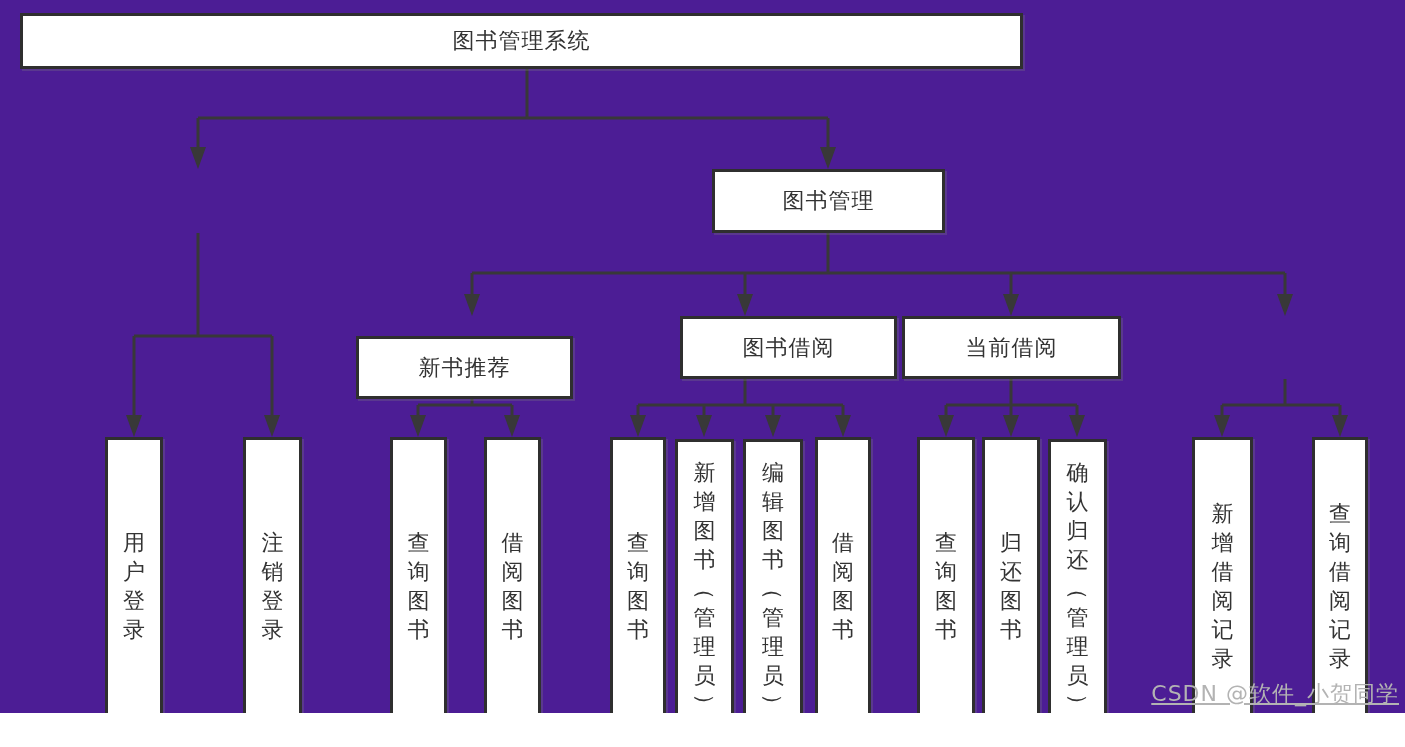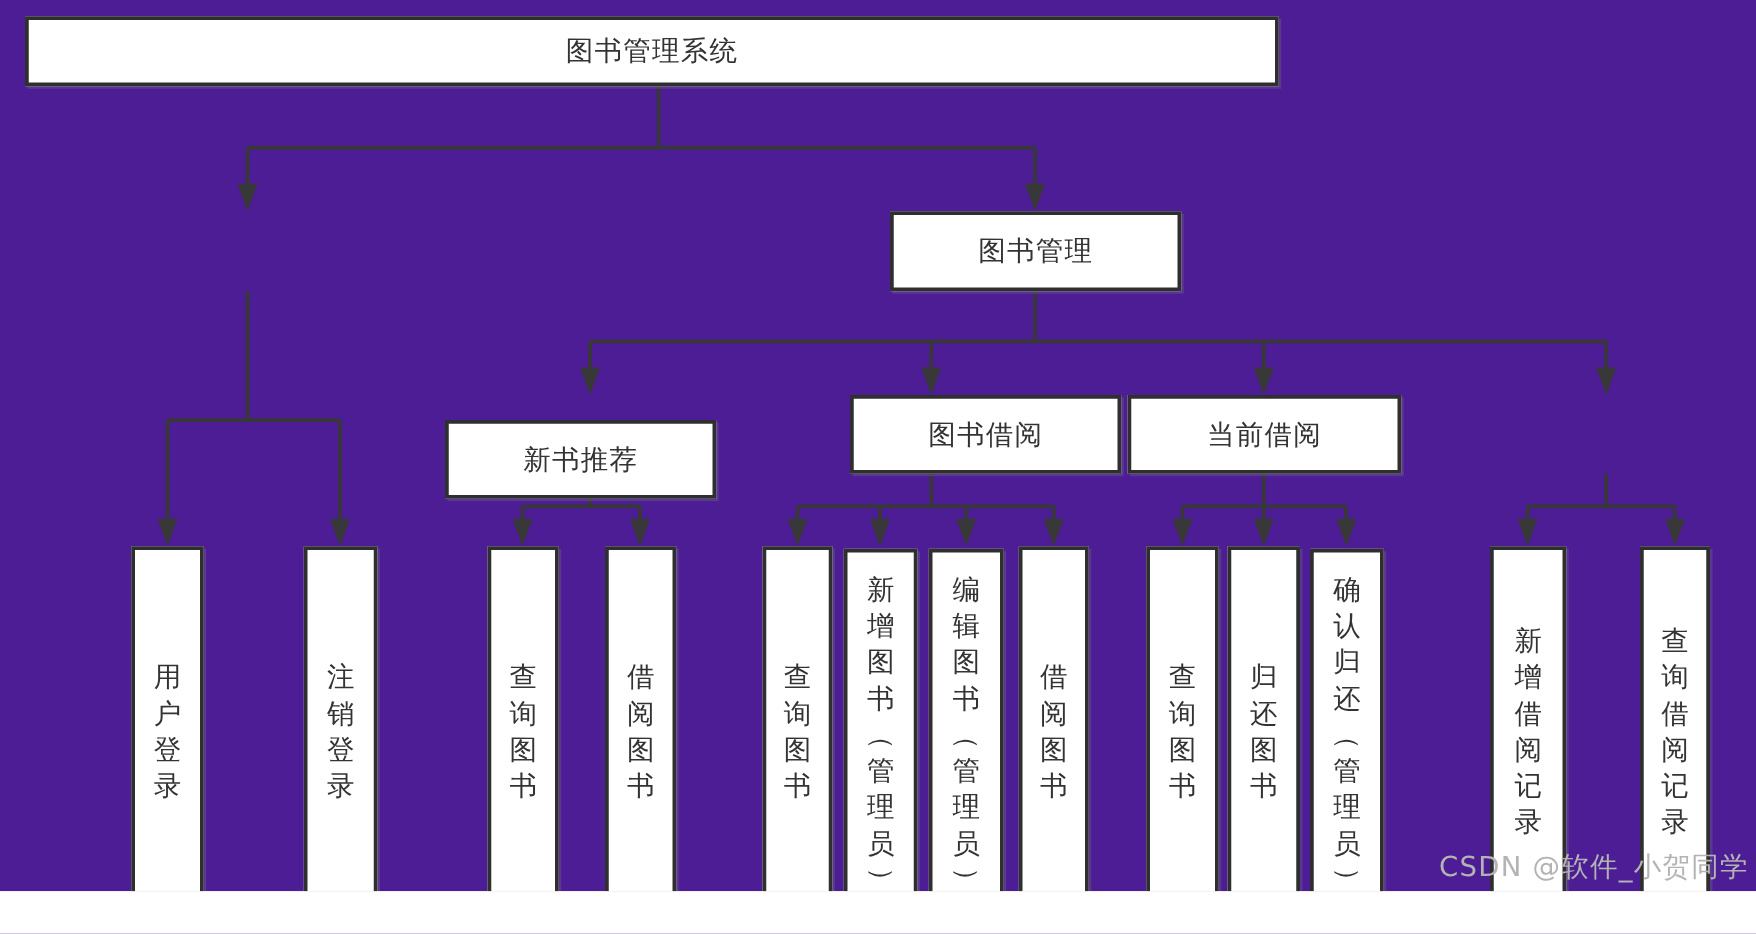--- a/index.html
+++ b/index.html
@@ -44,20 +44,21 @@
   .vchar.rot{transform:rotate(90deg);}
   #watermark{
     position:absolute;
     right:6px;
     bottom:4px;
     font-size:22px;
     color:var(--wm);
     letter-spacing:1px;
     z-index:3;
     white-space:nowrap;
+    text-decoration:underline;
   }
 </style>
 </head>
 <body>
 
 <div id="stage">
 
   <svg id="connectors" viewBox="0 0 1405 747" xmlns="http://www.w3.org/2000/svg">
 
     <path d="M527 69 V118 M198 118 H828 M198 118 V152 M828 118 V152

